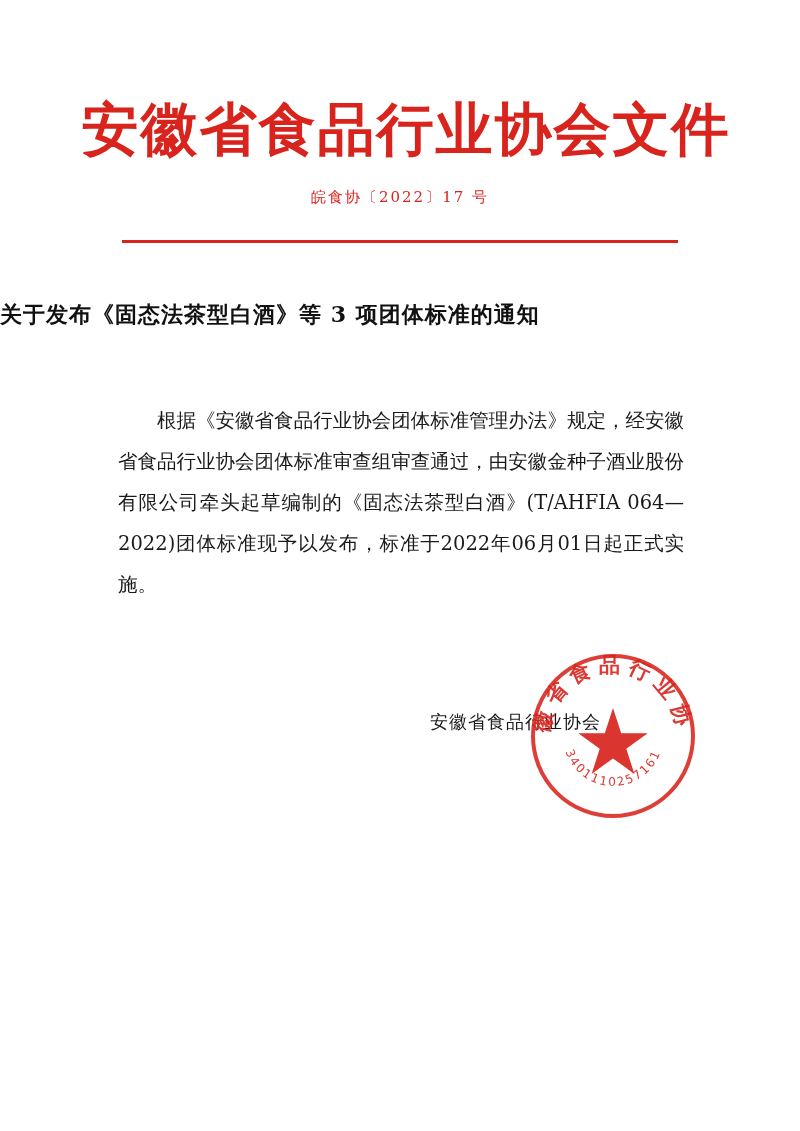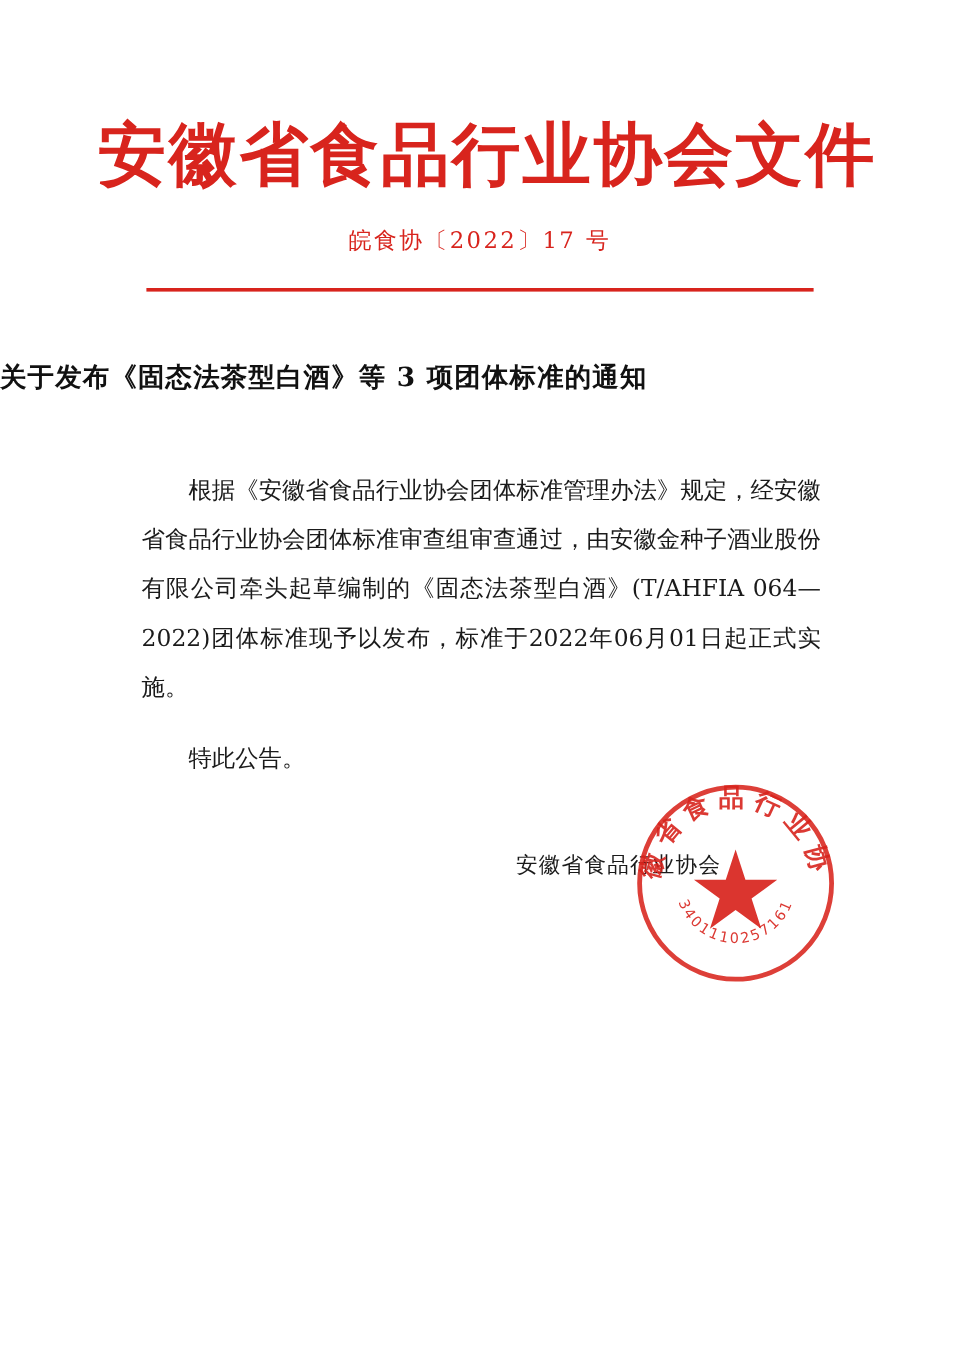--- a/index.html
+++ b/index.html
@@ -33,21 +33,21 @@
     font-weight: bold;
     font-size: 57px;
     letter-spacing: 2px;
     line-height: 1.15;
     white-space: nowrap;
     padding-left: 12px;
   }
   .doc-number {
     margin-top: 26px;
     color: #d8241d;
-    font-size: 19px;
+    font-size: 15px;
     letter-spacing: 2px;
     font-family: "DejaVu Serif", "Liberation Serif", serif;
   }
   .red-rule {
     position: absolute;
     top: 240px;
     left: 122px;
     width: 556px;
     height: 3px;
     background: #d8241d;
@@ -62,21 +62,21 @@
     font-size: 22px;
     font-weight: bold;
     color: #111111;
     letter-spacing: 1px;
     font-family: "DejaVu Serif", "Liberation Serif", serif;
   }
 
   
   .body-block {
     position: absolute;
-    top: 388px;
+    top: 400px;
     left: 118px;
     width: 566px;
     color: #1a1a1a;
     font-size: 19.5px;
     line-height: 41px;
     text-align: justify;
     font-family: "DejaVu Serif", "Liberation Serif", serif;
   }
   .para {
     margin: 0 0 3px 0;
@@ -124,21 +124,20 @@
     <div class="letterhead-title">安徽省食品行业协会文件</div>
     <div class="doc-number">皖食协〔2022〕17 号</div>
   </div>
 
   <div class="red-rule"></div>
 
   <div class="doc-title">关于发布《固态法茶型白酒》等 3 项团体标准的通知</div>
 
   <div class="body-block">
     <p class="para">根据《安徽省食品行业协会团体标准管理办法》规定，经安徽省食品行业协会团体标准审查组审查通过，由安徽金种子酒业股份有限公司牵头起草编制的《固态法茶型白酒》(T/AHFIA 064—2022)团体标准现予以发布，标准于2022年06月01日起正式实施。</p>
-    <p class="para last">特此公告。</p>
   </div>
 
   <div class="signature">
     <div class="sign-org">安徽省食品行业协会</div>
   </div>
 
   <div class="seal">
     <svg width="172" height="172" viewBox="0 0 172 172" xmlns="http://www.w3.org/2000/svg">
       <defs>
         <path id="sealArcTop" d="M 22,86 A 64,64 0 0 1 150,86"></path>

